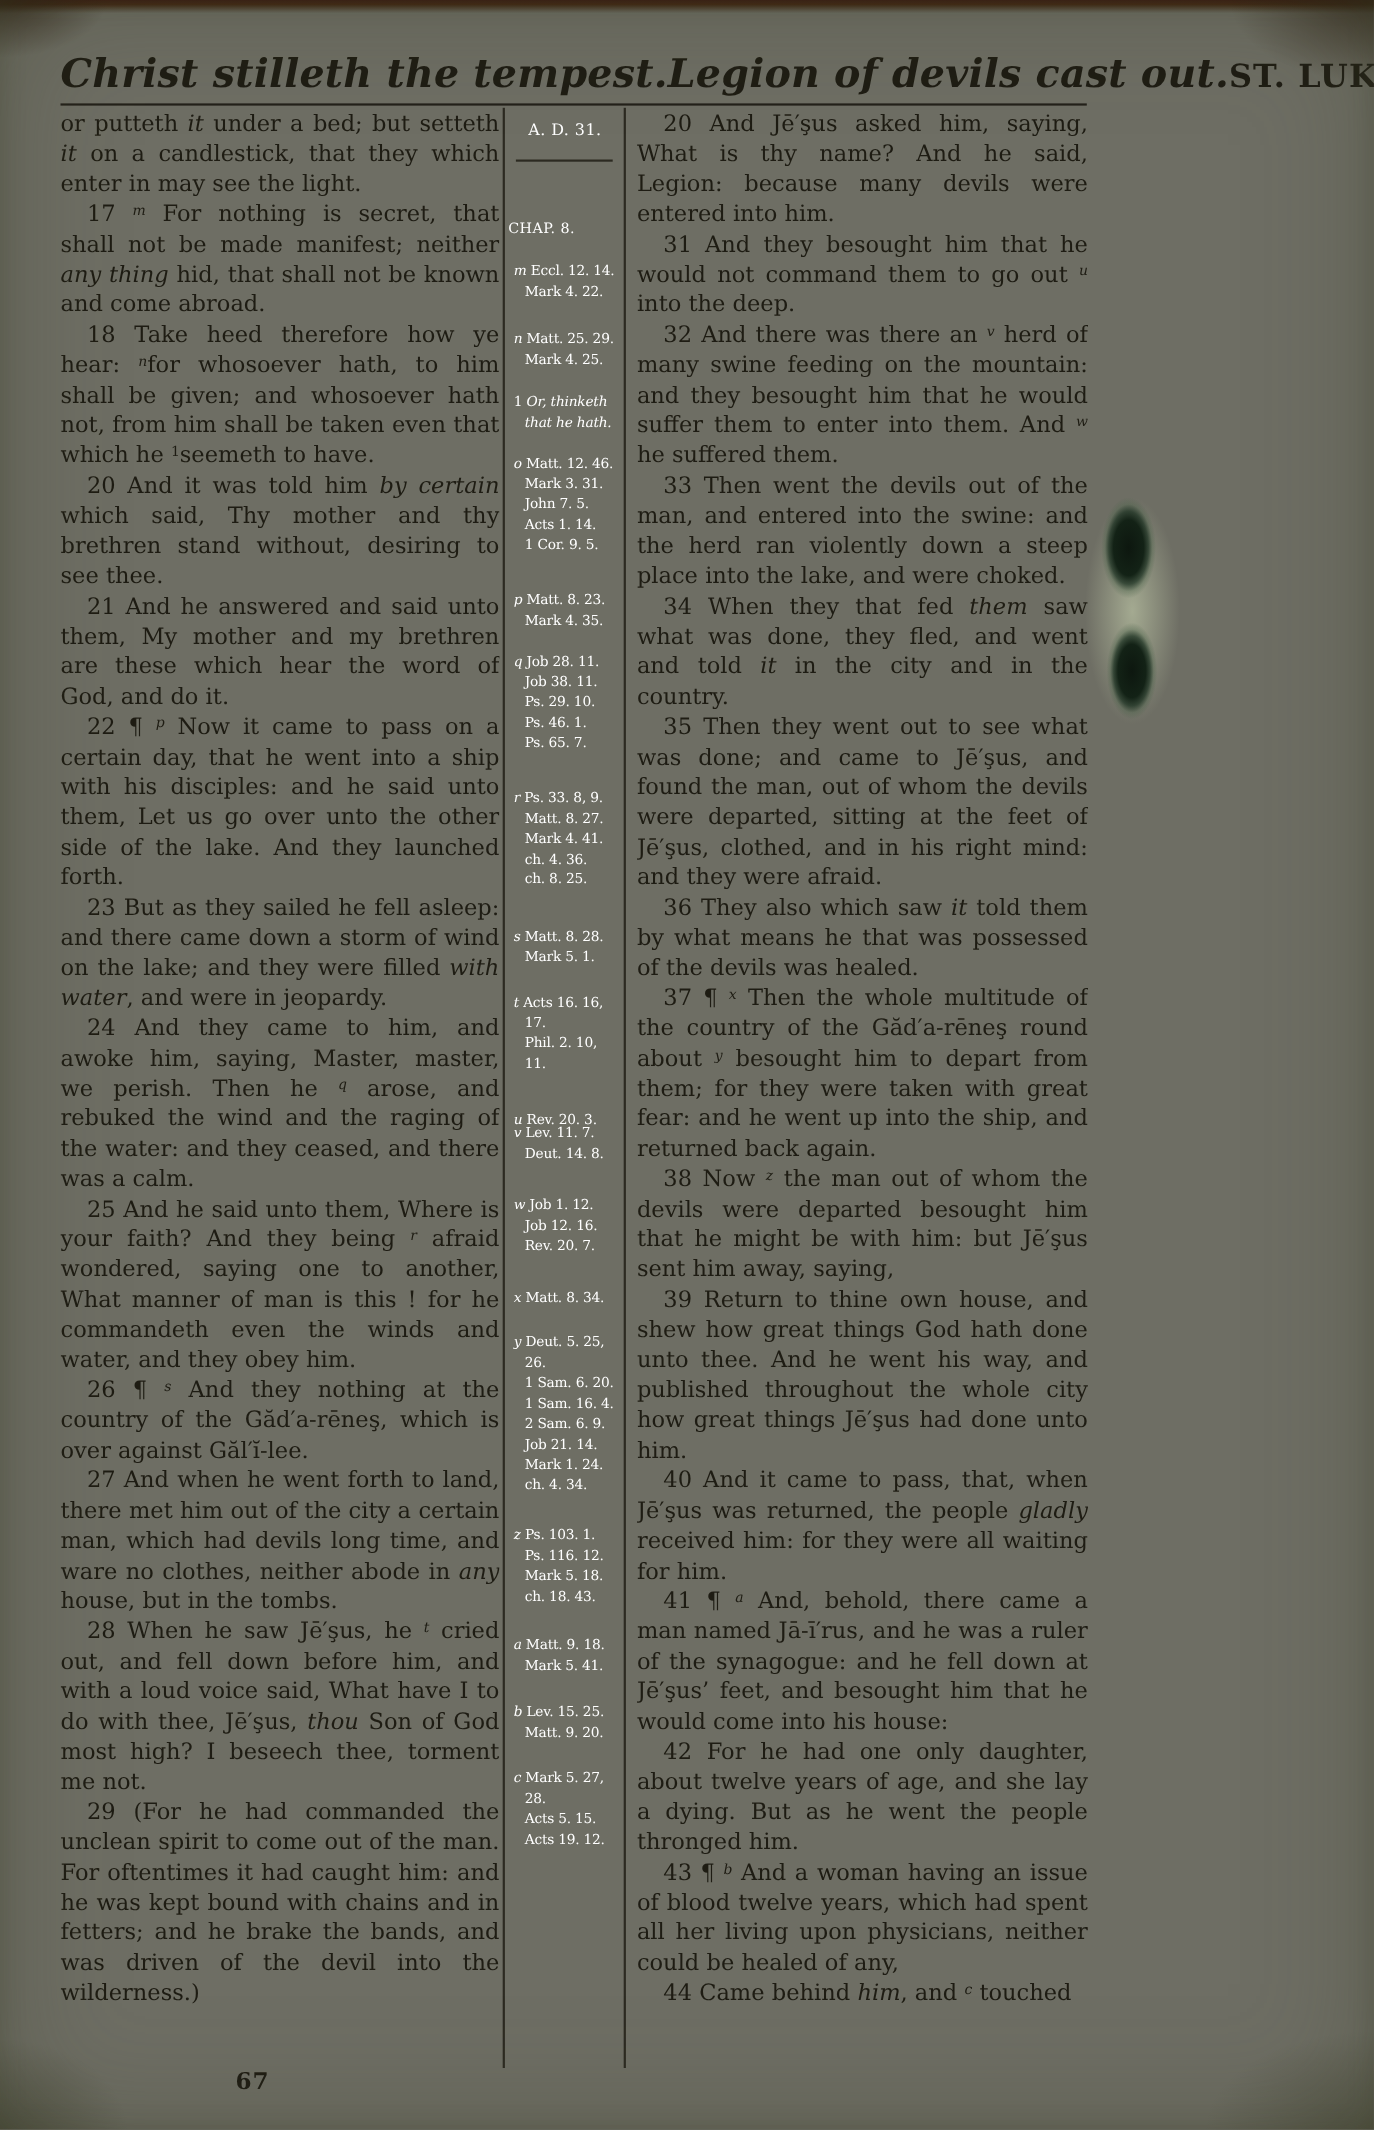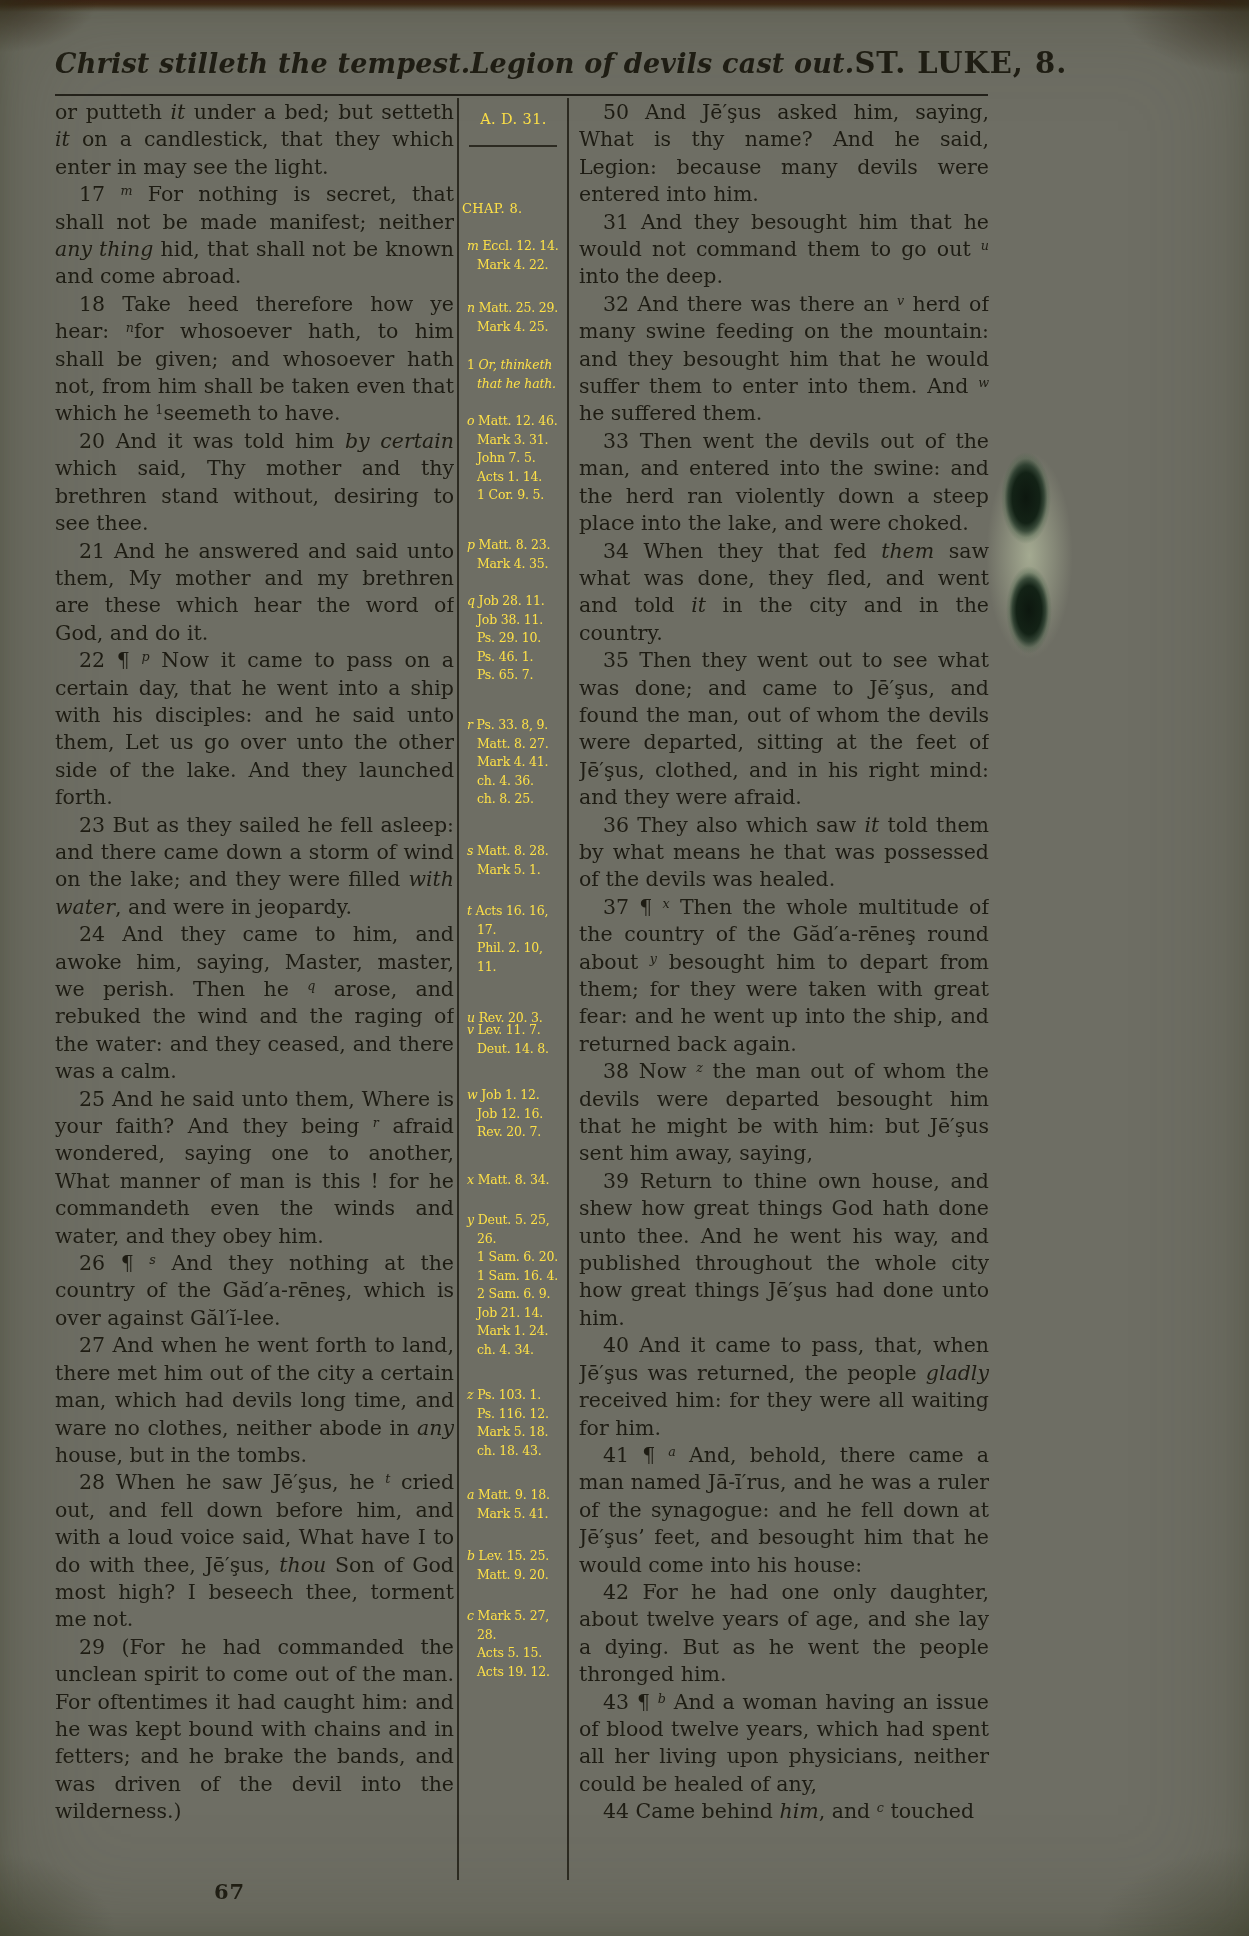--- a/index.html
+++ b/index.html
@@ -20,38 +20,38 @@
   .edge-top{position:absolute;top:0;left:0;width:100%;height:12px;
     background:linear-gradient(180deg,#3a180e 0%,#422612 35%,rgba(64,42,20,0.45) 70%,rgba(64,42,20,0) 100%);}
   .corner{position:absolute;pointer-events:none;}
   .corner.tl{left:0;top:0;width:170px;height:95px;background:radial-gradient(130px 70px at 0 0, rgba(40,26,12,0.75), transparent 75%);}
   .corner.tr{right:0;top:0;width:230px;height:135px;background:radial-gradient(175px 100px at 100% 0, rgba(38,26,12,0.70), transparent 75%);}
   .corner.bl{left:0;bottom:0;width:210px;height:150px;background:radial-gradient(155px 110px at 0 100%, rgba(52,54,34,0.50), transparent 75%);}
   .corner.br{right:0;bottom:0;width:270px;height:165px;background:radial-gradient(205px 120px at 100% 100%, rgba(52,54,34,0.45), transparent 75%);}
 
   .running-header{position:absolute;left:55px;top:46px;width:933px;display:flex;
     justify-content:space-between;align-items:baseline;white-space:nowrap;}
-  .hdr-italic{font-style:italic;font-weight:bold;font-size:27px;letter-spacing:0.2px;}
+  .hdr-italic{font-style:italic;font-weight:bold;font-size:36px;letter-spacing:0.2px;}
   .hdr-book{font-weight:bold;font-size:29px;letter-spacing:1px;}
   .header-rule{position:absolute;left:55px;top:94px;width:933px;height:2px;background:#23211a;}
   .col-rule{position:absolute;top:98px;width:2px;height:1782px;background:#2c2a21;}
   .rule-a{left:457px;}
   .rule-b{left:567px;}
 
   .col{position:absolute;top:99px;text-align:justify;font-size:20.5px;line-height:27.4px;overflow:hidden;}
   .col-left{left:55px;width:399px;height:1782px;}
   .col-right{left:579px;width:410px;height:1800px;}
   .verse{margin:0;text-indent:24px;}
   .verse.noindent{text-indent:0;}
   .seg-i{font-style:italic;}
   .seg-s{font-style:italic;font-size:0.62em;vertical-align:0.45em;line-height:0;}
   .seg-u{font-size:0.62em;vertical-align:0.45em;line-height:0;}
 
   .col-center{position:absolute;left:462px;top:99px;width:103px;height:1786px;
-    font-size:12.5px;line-height:18.5px;color:#fde047;letter-spacing:-0.2px;}
+    font-size:12.5px;line-height:18.5px;color:#ffffff;letter-spacing:-0.2px;}
   .ad{position:absolute;top:11px;left:0;width:100%;text-align:center;font-size:14.5px;letter-spacing:0.4px;}
   .ad-rule{position:absolute;top:46px;left:7px;width:88px;height:2px;background:#2c2a21;}
   .chap{position:absolute;top:101px;left:0;width:100%;text-align:left;font-size:13px;letter-spacing:0.4px;}
   .refblock{position:absolute;left:5px;width:97px;}
   .refline{padding-left:10px;}
   .refline.first{padding-left:0;}
   .marker{font-style:italic;}
   .marker.num{font-style:normal;}
   .refblock.italic{font-style:italic;}
   .refblock.italic .marker.num{font-style:normal;}
@@ -196,21 +196,21 @@
         <div class="refblock" style="top: 1508px;">
           <div class="refline first"><span class="marker">c</span> Mark 5. 27,</div>
           <div class="refline">28.</div>
           <div class="refline">Acts 5. 15.</div>
           <div class="refline">Acts 19. 12.</div>
         </div>
       </div>
   </div>
 
   <div class="col col-right" id="col-right">
-      <p class="verse"><span class="seg-n">50 And Jē′şus asked him, saying, What is thy name? And he said, Legion: because many devils were entered into him.</span></p>
+      <p class="verse"><span class="seg-n">20 And Jē′şus asked him, saying, What is thy name? And he said, Legion: because many devils were entered into him.</span></p>
       <p class="verse"><span class="seg-n">31 And they besought him that he would not command them to go out </span><span class="seg-s">u</span><span class="seg-n"> into the deep.</span></p>
       <p class="verse"><span class="seg-n">32 And there was there an </span><span class="seg-s">v</span><span class="seg-n"> herd of many swine feeding on the mountain: and they besought him that he would suffer them to enter into them.  And </span><span class="seg-s">w</span><span class="seg-n"> he suffered them.</span></p>
       <p class="verse"><span class="seg-n">33 Then went the devils out of the man, and entered into the swine: and the herd ran violently down a steep place into the lake, and were choked.</span></p>
       <p class="verse"><span class="seg-n">34 When they that fed </span><span class="seg-i">them</span><span class="seg-n"> saw what was done, they fled, and went and told </span><span class="seg-i">it</span><span class="seg-n"> in the city and in the country.</span></p>
       <p class="verse"><span class="seg-n">35 Then they went out to see what was done; and came to Jē′şus, and found the man, out of whom the devils were departed, sitting at the feet of Jē′şus, clothed, and in his right mind: and they were afraid.</span></p>
       <p class="verse"><span class="seg-n">36 They also which saw </span><span class="seg-i">it</span><span class="seg-n"> told them by what means he that was possessed of the devils was healed.</span></p>
       <p class="verse"><span class="seg-n">37 ¶ </span><span class="seg-s">x</span><span class="seg-n"> Then the whole multitude of the country of the Găd′a-rēneş round about </span><span class="seg-s">y</span><span class="seg-n"> besought him to depart from them; for they were taken with great fear: and he went up into the ship, and returned back again.</span></p>
       <p class="verse"><span class="seg-n">38 Now </span><span class="seg-s">z</span><span class="seg-n"> the man out of whom the devils were departed besought him that he might be with him: but Jē′şus sent him away, saying,</span></p>
       <p class="verse"><span class="seg-n">39 Return to thine own house, and shew how great things God hath done unto thee. And he went his way, and published throughout the whole city how great things Jē′şus had done unto him.</span></p>
       <p class="verse"><span class="seg-n">40 And it came to pass, that, when Jē′şus was returned, the people </span><span class="seg-i">gladly</span><span class="seg-n"> received him: for they were all waiting for him.</span></p>

